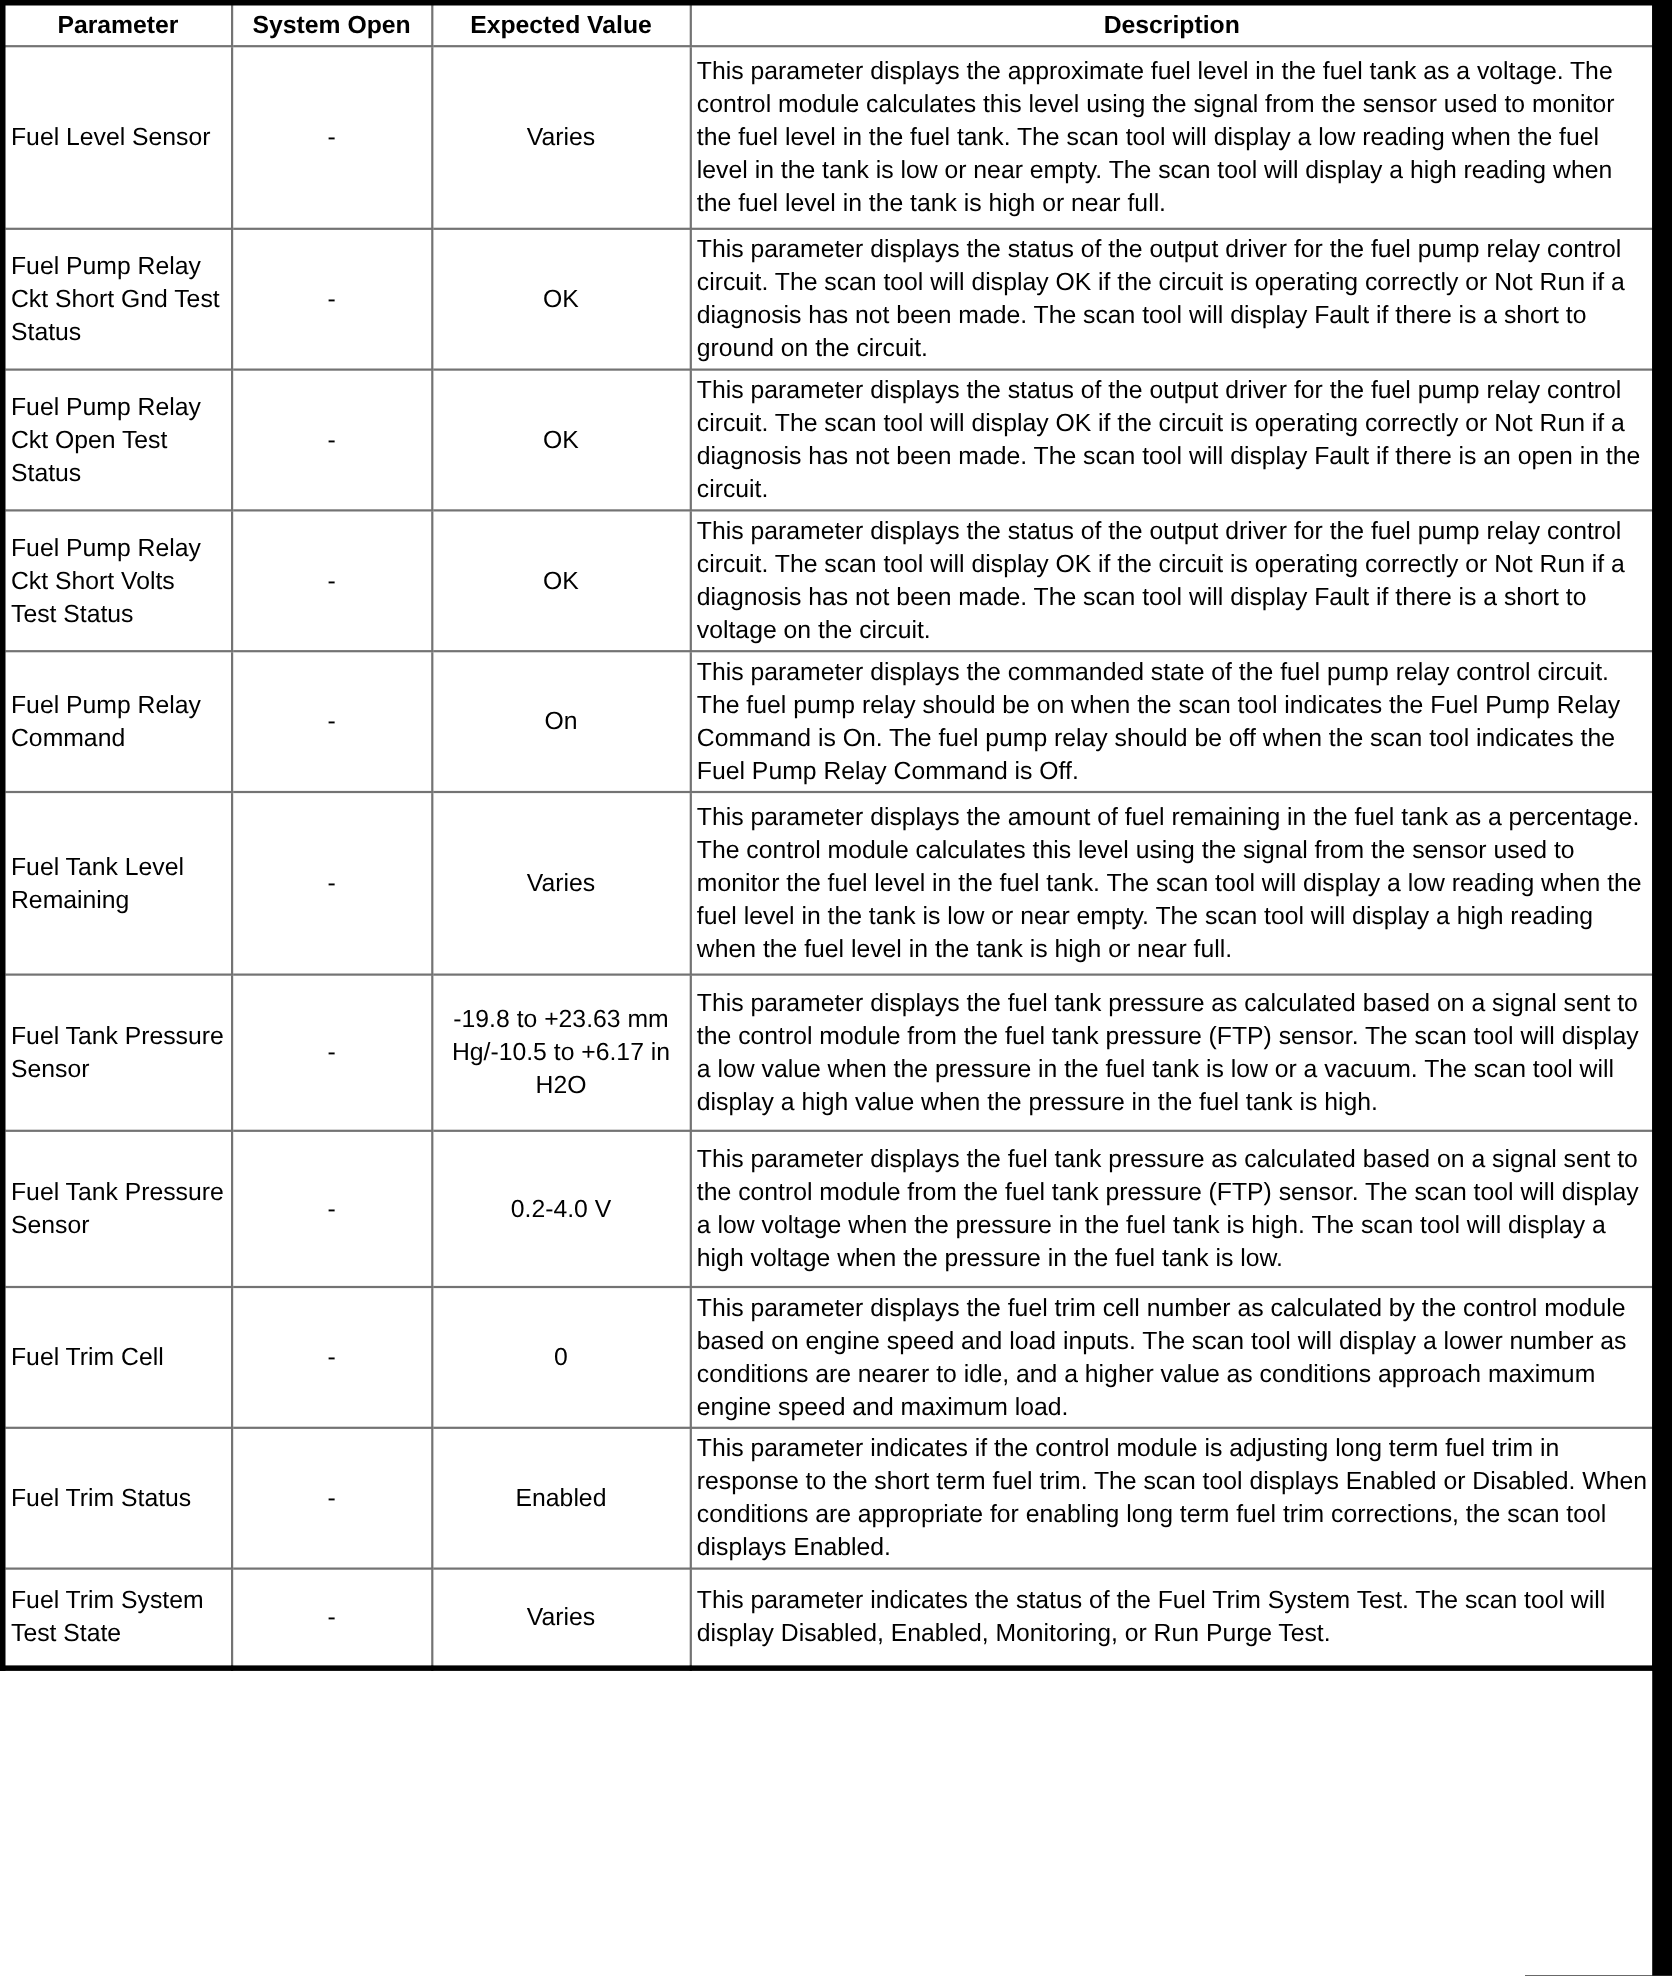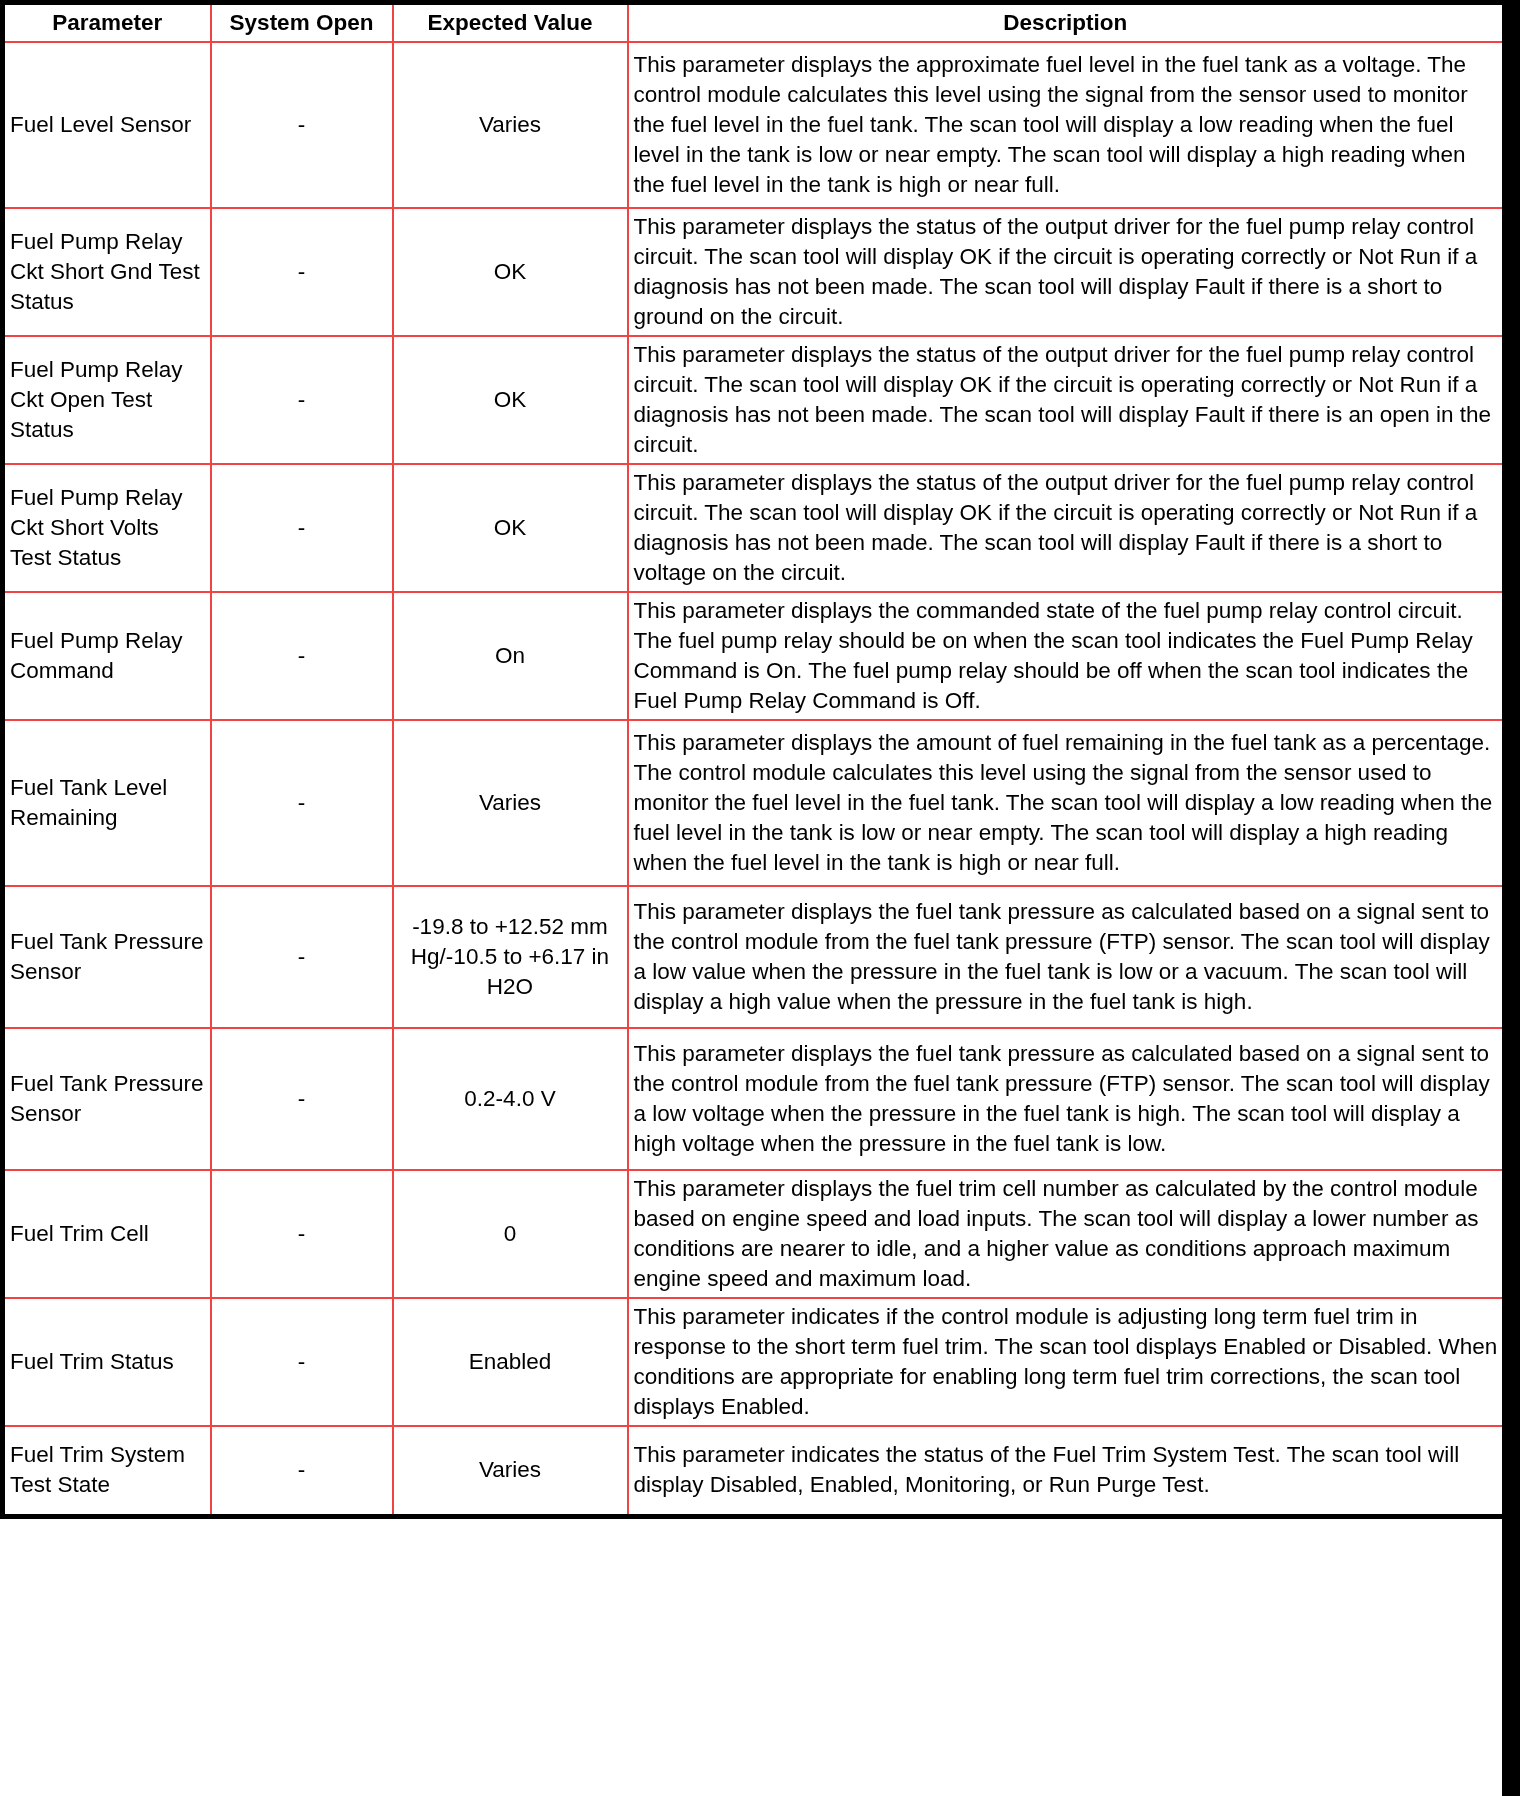--- a/index.html
+++ b/index.html
@@ -1,20 +1,20 @@
 <!DOCTYPE html>
 <html><head>
 <meta charset="utf-8">
 <style>
   html, body { margin: 0; padding: 0; background: #000; }
   body { width: 1520px; height: 1796px; overflow: hidden; position: relative; font-family: "Liberation Sans", sans-serif; }
   .sheet { position: absolute; left: 0; top: 0; width: 1502px; height: 1796px; background: #fff; }
   table { border-collapse: collapse; width: 1502px; table-layout: fixed; position: absolute; left: 0; top: 0; }
   col.c1 { width: 208px; } col.c2 { width: 182px; } col.c3 { width: 235px; } col.c4 { width: 877px; }
-  th, td { border: 2px solid #ef4444; color: #000; font-size: 22.5px; line-height: 30px; vertical-align: middle; padding: 0 4px; }
+  th, td { border: 2px solid #737373; color: #000; font-size: 22.5px; line-height: 30px; vertical-align: middle; padding: 0 4px; }
   table { border: 5px solid #000; }
   th { font-weight: bold; text-align: center; height: 36px; padding: 0 4px; }
   tr.cond td { font-weight: bold; text-align: left; padding: 4px 5px 4px 5px; height: 60px; border-bottom: 4px solid #000; }
   td.param { text-align: left; padding-left: 5px; }
   td.state, td.expected { text-align: center; }
   td.desc { text-align: left; padding: 3px 4px 3px 5px; }
 </style>
 </head>
 <body>
 
@@ -67,21 +67,21 @@
         </tr>
         <tr style="height: 166px;">
           <td class="param">Fuel Tank Level Remaining</td>
           <td class="state">-</td>
           <td class="expected">Varies</td>
           <td class="desc">This parameter displays the amount of fuel remaining in the fuel tank as a percentage. The control module calculates this level using the signal from the sensor used to monitor the fuel level in the fuel tank. The scan tool will display a low reading when the fuel level in the tank is low or near empty. The scan tool will display a high reading when the fuel level in the tank is high or near full.</td>
         </tr>
         <tr style="height: 142px;">
           <td class="param">Fuel Tank Pressure Sensor</td>
           <td class="state">-</td>
-          <td class="expected">-19.8 to +12.52 mm Hg/-10.5 to +6.17 in H2O</td>
+          <td class="expected">-19.8 to +23.63 mm Hg/-10.5 to +6.17 in H2O</td>
           <td class="desc">This parameter displays the fuel tank pressure as calculated based on a signal sent to the control module from the fuel tank pressure (FTP) sensor. The scan tool will display a low value when the pressure in the fuel tank is low or a vacuum. The scan tool will display a high value when the pressure in the fuel tank is high.</td>
         </tr>
         <tr style="height: 142px;">
           <td class="param">Fuel Tank Pressure Sensor</td>
           <td class="state">-</td>
           <td class="expected">0.2-4.0 V</td>
           <td class="desc">This parameter displays the fuel tank pressure as calculated based on a signal sent to the control module from the fuel tank pressure (FTP) sensor. The scan tool will display a low voltage when the pressure in the fuel tank is high. The scan tool will display a high voltage when the pressure in the fuel tank is low.</td>
         </tr>
         <tr style="height: 116px;">
           <td class="param">Fuel Trim Cell</td>

